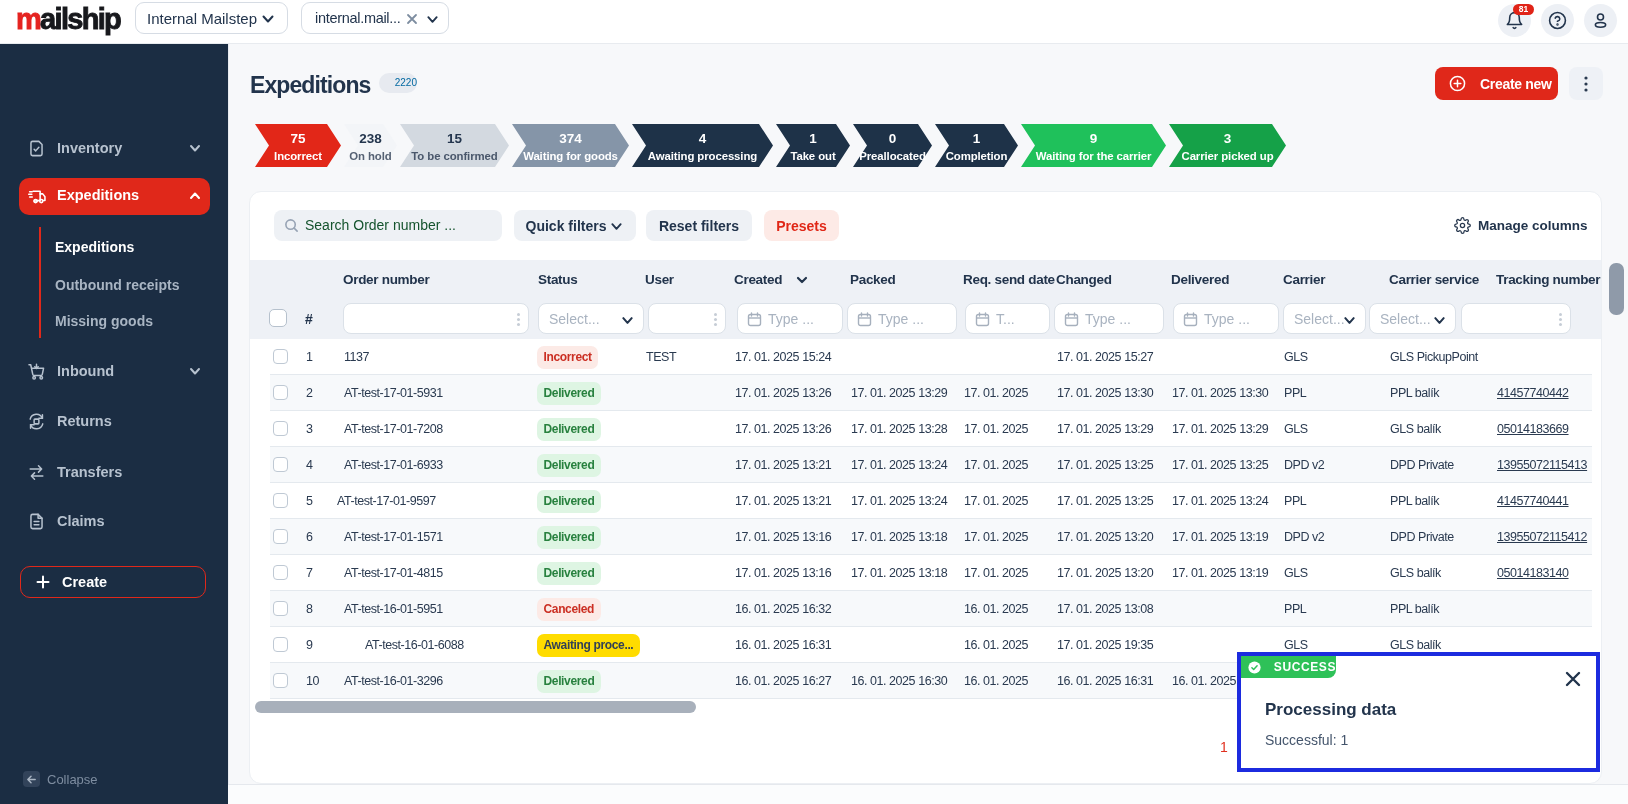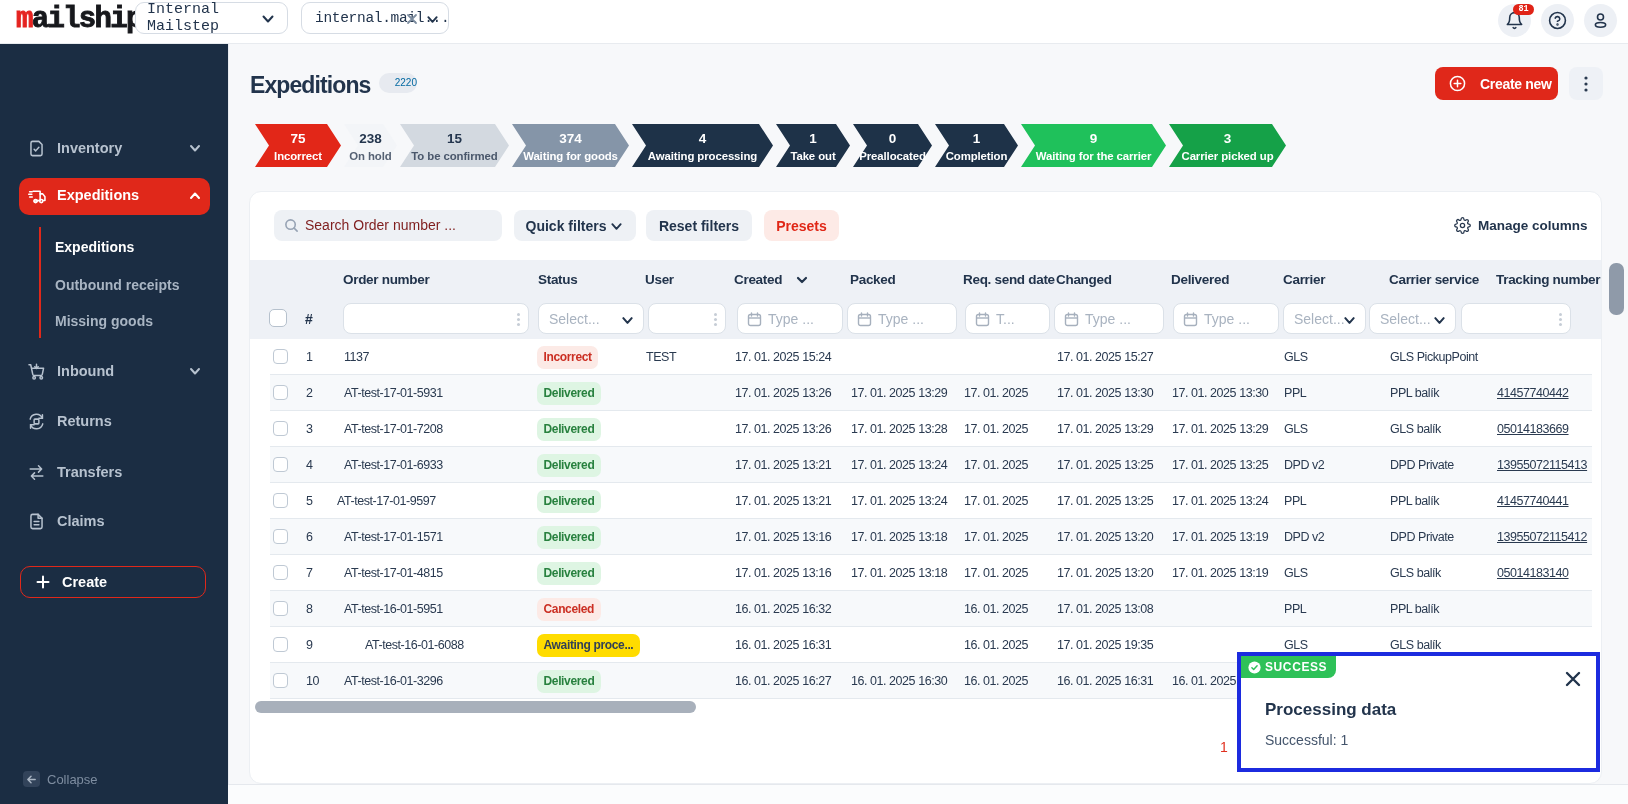--- a/index.html
+++ b/index.html
@@ -1,20 +1,20 @@
 <!DOCTYPE html>
 <html><head>
 <meta charset="utf-8">
 <style>
 * { margin:0; padding:0; box-sizing:border-box; }
 html,body { width:1628px; height:804px; overflow:hidden; }
 body { font-family:"Liberation Sans", sans-serif; background:#f7f8fa; position:relative; }
 
 
-#topbar { position:absolute; left:0; top:0; width:1628px; height:44px; background:#fff; border-bottom:1px solid #e8ebef; z-index:5;font-family:Liberation Mono, monospace; }
+#topbar { position:absolute; left:0; top:0; width:1628px; height:44px; background:#fff; border-bottom:1px solid #e8ebef; z-index:5; }
 #logo { position:absolute; left:16px; top:3px; font-size:29px; font-weight:700; letter-spacing:-1.7px; color:#17181c; -webkit-text-stroke:0.9px #17181c; }
 #logo span { -webkit-text-stroke:0.9px #e52320; }
 #logo span { color:#e52320; }
 .topsel { position:absolute; top:2px; height:32px; border:1px solid #d6dce4; border-radius:9px; background:#fff; display:flex; align-items:center; font-size:15px; color:#22344c; }
 #tsel1 { left:135px; width:153px; padding-left:11px; }
 #tsel2 { left:301px; width:148px; padding-left:13px; letter-spacing:-0.3px; font-size:14.5px; }
 .topcirc { position:absolute; top:4px; width:33px; height:33px; border-radius:50%; background:#edf0f5; display:flex; align-items:center; justify-content:center; }
 #badge81 { position:absolute; left:1513px; top:4px; width:21px; height:11px; background:#e02317; border-radius:6px; color:#fff; font-size:8.5px; font-weight:700; text-align:center; line-height:11px; z-index:6; }
 
 
@@ -41,21 +41,21 @@
 #pagetitle { position:absolute; left:250px; top:72px; font-size:23px; font-weight:700; letter-spacing:-0.9px; color:#22344c; }
 #cntbadge { position:absolute; left:379px; top:73px; width:38px; height:20px; background:#e7eaf0; border-radius:10px; font-size:10px; color:#0369a1; text-align:right; line-height:20px; }
 #createnew { position:absolute; left:1435px; top:67px; width:123px; height:33px; background:#e0281a; border-radius:8px; color:#fff; }
 #createnew .txt { position:absolute; left:45px; top:9px; font-size:14px; letter-spacing:-0.3px; font-weight:700; }
 #managecols { position:absolute; left:1228px; top:26px; font-size:13.5px; font-weight:700; color:#22344c; }
 #kebab { position:absolute; left:1569px; top:67px; width:34px; height:33px; background:#eef1f6; border-radius:8px; }
 
 
 #card { position:absolute; left:249px; top:191px; width:1353px; height:593px; background:#fff; border-radius:12px; border:1px solid #eceff3; z-index:1; }
 .fbtn { position:absolute; top:18px; height:31px; border-radius:8px; background:#eef1f5; font-size:14px; font-weight:700; color:#22344c; display:flex; align-items:center; justify-content:center; }
-#searchbox { position:absolute; left:24px; top:18px; width:228px; height:31px; background:#eef1f5; border-radius:8px; color:#7f1d1d; font-size:14px; }
+#searchbox { position:absolute; left:24px; top:18px; width:228px; height:31px; background:#eef1f5; border-radius:8px; color:#14532d; font-size:14px; }
 #searchbox .ph { position:absolute; left:31px; top:7px; }
 
 
 #theadband { position:absolute; left:0; top:68px; width:1351px; height:79px; background:#eef1f6; }
 .hlabel { position:absolute; top:12px; font-size:13.5px; font-weight:700; letter-spacing:-0.3px; color:#22344c; white-space:nowrap; }
 .fbox { position:absolute; top:43px; height:31px; background:#fff; border:1px solid #dbe1e8; border-radius:8px; }
 .fbox .sel { position:absolute; left:10px; top:7px; color:#a9b3c0; font-size:14px; }
 .dots:after { content:""; position:absolute; right:8px; top:9px; width:3px; height:3px; border-radius:50%; background:#c6cdd6; box-shadow:0 5px 0 #c6cdd6, 0 10px 0 #c6cdd6; }
 .rows { position:absolute; left:20px; top:147px; width:1322px; }
 .row { position:absolute; left:0; width:1322px; height:36px; border-bottom:1px solid #e4e9ee; font-size:12.5px; letter-spacing:-0.45px; color:#2a3a50; }
@@ -67,21 +67,21 @@
 .pill.yellow { background:#ffdc00; color:#324055; }
 .chk { position:absolute; left:3px; top:10px; width:15px; height:15px; border:1px solid #bfc9d4; border-radius:4px; background:#fff; }
 .track { text-decoration:underline; }
 #hscroll { position:absolute; left:5px; top:509px; width:441px; height:12px; background:#a8b0bb; border-radius:6px; }
 #pag1 { position:absolute; left:970px; top:547px; color:#e0301f; font-size:14px; }
 
 
 #vscroll { position:absolute; left:1609px; top:263px; width:15px; height:52px; background:#8f9aa9; border-radius:7px; z-index:3; }
 
 
-#toast { position:absolute; left:1237px; top:652px; width:363px; height:120px; background:#fff; border:4px solid #1c2bdf; z-index:10; }
+#toast { position:absolute; left:1237px; top:652px; width:363px; height:120px; background:#fff; border:4px solid #1c2bdf; z-index:10;text-align:right; }
 #toast .tag { position:absolute; left:0; top:0; width:95px; height:22px; background:#2ec158; border-radius:0 0 8px 0; color:#fff; font-size:12px; font-weight:700; letter-spacing:0.6px; line-height:22px; padding-left:24px; }
 #toast .title { position:absolute; left:24px; top:44px; font-size:17px; font-weight:700; color:#22344c; }
 #toast .sub { position:absolute; left:24px; top:76px; font-size:14px; color:#44556c; }
 
 #footline { position:absolute; left:228px; top:784px; width:1400px; height:20px; background:#fbfcfd; border-top:1px solid #e5e8ed; }
 </style>
 </head>
 <body>
 
 <div id="main"></div>

